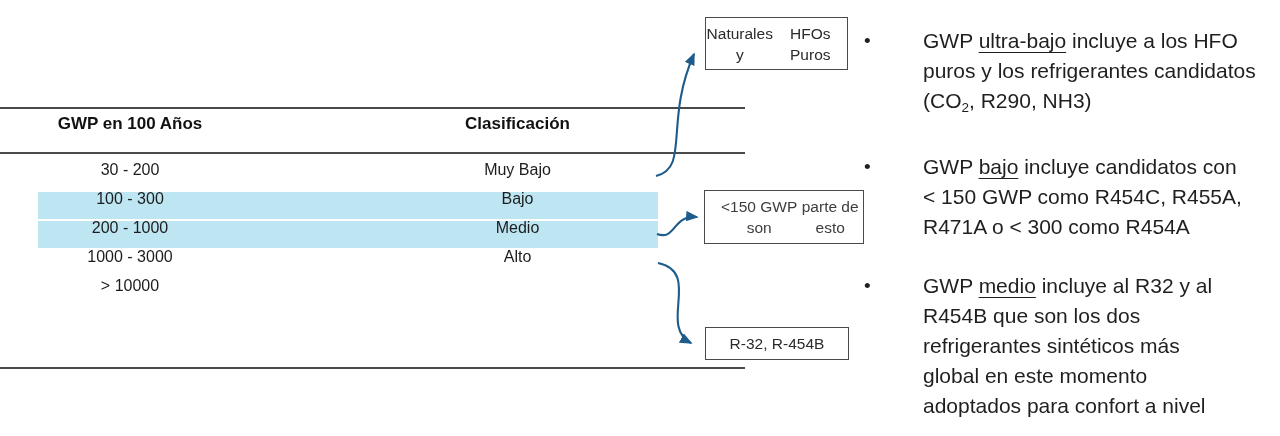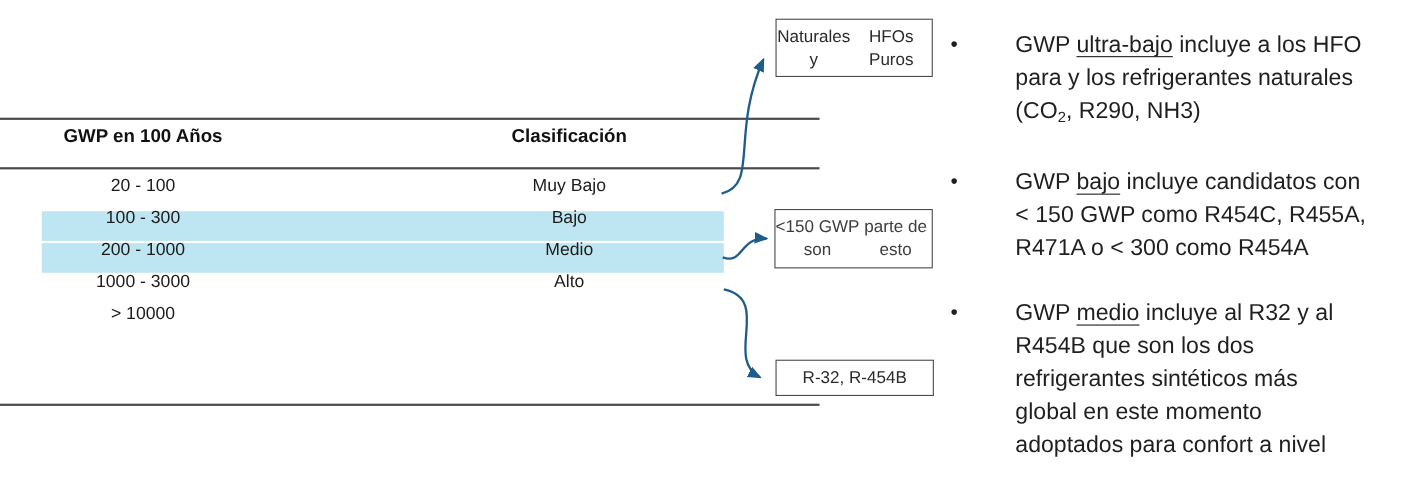--- a/index.html
+++ b/index.html
@@ -20,21 +20,21 @@
 
   #table-rows{position:absolute;top:162px;left:0;width:745px;}
   .trow{position:relative;width:745px;height:29px;font-size:16px;color:#1c1c1c;}
   .hl{position:absolute;left:38px;width:620px;top:1px;bottom:1px;}
 
   
   .callout{position:absolute;background:#fff;border:1.5px solid #4a4a4a;
            display:flex;flex-direction:row;align-items:center;justify-content:center;
            text-align:center;font-size:15.5px;line-height:21px;color:#2b2b2b;}
   .callout-1{left:705px;top:17px;width:141px;height:51px;}
-  .callout-2{left:704px;top:190px;width:142px;height:52px;color:#3d3d3d;}
+  .callout-2{left:704px;top:190px;width:142px;height:52px;color:#3d3d3d;padding-left:16px;}
   .callout-3{left:705px;top:327px;width:142px;height:31px;}
 
   
   .arrows{position:absolute;left:0;top:0;width:1280px;height:436px;pointer-events:none;}
   .arrow-path{fill:none;stroke-width:2.1;}
 
   
   #bullet-list{position:absolute;left:864px;top:26px;width:404px;}
   .bullet{display:flex;margin-bottom:29px;font-size:21px;line-height:30px;color:#1f1f1f;}
   .dot{width:23px;flex:none;font-size:19px;}
@@ -55,21 +55,21 @@
       <div class="cell col1 th">GWP en 100 Años</div>
       <div class="cell col2 th">Clasificación</div>
     </div>
 
     <div class="rule rule-mid" style="background: rgb(74, 74, 74);"></div>
 
     <div id="table-rows">
 
   <div class="trow">
 
-    <div class="cell col1">20 - 100</div>
+    <div class="cell col1">30 - 200</div>
     <div class="cell col2">Muy Bajo</div>
   </div>
 
   <div class="trow">
     <div class="hl" style="background: rgb(189, 230, 242);"></div>
     <div class="cell col1">100 - 300</div>
     <div class="cell col2">Bajo</div>
   </div>
 
   <div class="trow">
@@ -115,21 +115,21 @@
   </div>
   <div class="callout callout-3">
     <span>R-32, R-454B</span>
   </div>
 
   <div id="bullet-list">
   <div class="bullet">
     <span class="dot">•</span>
     <div class="btext">
           <div class="bline"><span>GWP </span><span class="underline">ultra-bajo</span><span> incluye a los HFO</span></div>
-          <div class="bline"><span>para y los refrigerantes naturales</span></div>
+          <div class="bline"><span>puros y los refrigerantes candidatos</span></div>
           <div class="bline"><span>(CO</span><span class="sub">2</span><span>, R290, NH3)</span></div>
         </div>
   </div>
 
   <div class="bullet">
     <span class="dot">•</span>
     <div class="btext">
           <div class="bline"><span>GWP </span><span class="underline">bajo</span><span> incluye candidatos con</span></div>
           <div class="bline"><span>&lt; 150 GWP como R454C, R455A,</span></div>
           <div class="bline"><span>R471A o &lt; 300 como R454A</span></div>

